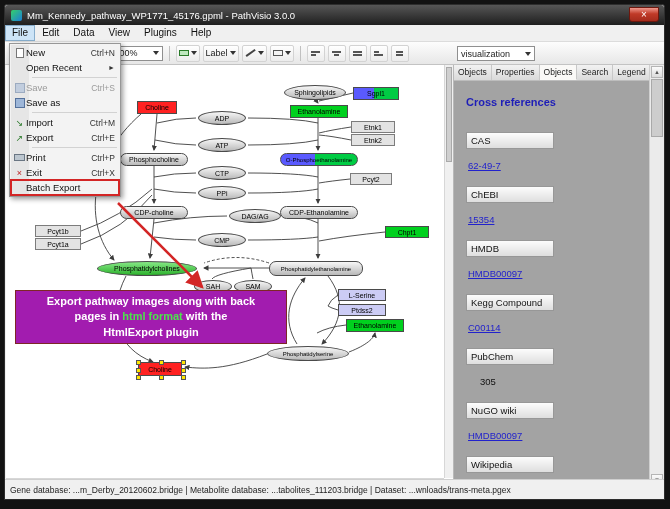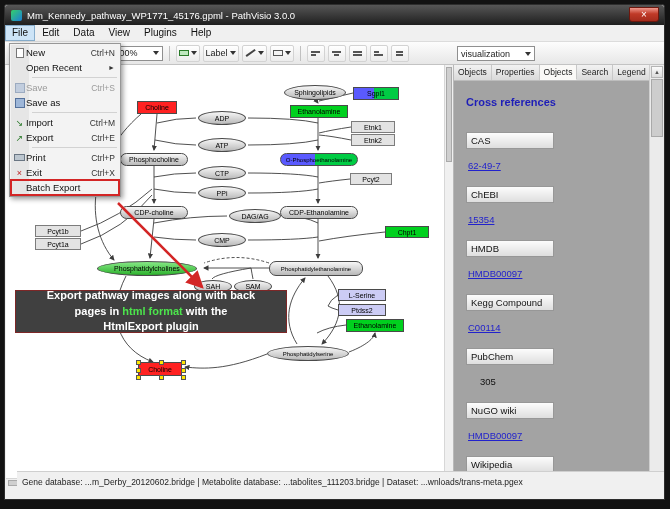--- a/index.html
+++ b/index.html
@@ -55,22 +55,22 @@
   .sb-tab{padding:2px 4px;border-right:1px solid #c8c8c8;background:linear-gradient(#f2f2f2,#dadada);white-space:nowrap;}
   .sb-tab.active{background:#faf9f7;border-bottom:1px solid #faf9f7;}
   .sb-content{position:absolute;top:16px;left:0;right:0;bottom:0;padding:8px 12px;background:#a3a3a3;overflow:hidden;}
   .sb-heading{color:#1d1db8;font-weight:bold;font-size:11px;margin:7px 0 24px;}
   .sb-sec{margin-bottom:13px;}
   .sb-hdr{width:88px;background:linear-gradient(#fcfcfc,#dedede);border:1px solid #979797;
     padding:2px 4px;font-size:9.5px;color:#111;margin-bottom:6px;}
   .sb-link{color:#2222cc;text-decoration:underline;font-size:9.5px;display:inline-block;margin-left:2px;}
   .sb-plain{font-size:9.5px;color:#111;display:inline-block;margin-left:14px;}
   
-  .statusbar{position:absolute;left:0;right:0;bottom:8px;height:20px;background:#f0f0f0;border-top:1px solid #cfcfcf;
-    display:flex;align-items:center;padding:0 5px;font-size:8.5px;color:#222;white-space:nowrap;overflow:hidden;margin-left:12px;}
+  .statusbar{position:absolute;left:0;right:0;bottom:0;height:20px;background:#f0f0f0;border-top:1px solid #cfcfcf;
+    display:flex;align-items:center;padding:0 5px;font-size:8.5px;color:#222;white-space:nowrap;overflow:hidden;}
   
   .node{position:absolute;display:flex;align-items:center;justify-content:center;
     font-size:7px;color:#000;border:1px solid #4a4a4a;white-space:nowrap;overflow:hidden;z-index:5;}
   .node.sm{font-size:6px;}
   .oval{border-radius:50%;}
   .rnd{border-radius:7px;}
   .metal{background:linear-gradient(#f7f7f7,#b9b9b9);}
   .flatg{background:#e3e3e3;border-color:#7c7c7c;}
   .red{background:#ff2121;}
   .green{background:#00d01e;}
@@ -84,21 +84,21 @@
   .filemenu .gutter{position:absolute;left:1px;top:1px;bottom:1px;width:18px;background:#e6e6e6;}
   .mi{position:relative;display:flex;align-items:center;height:15px;font-size:9.5px;color:#111;padding:0 4px 0 2px;}
   .mi .micon{width:13px;flex:0 0 13px;display:flex;justify-content:center;}
   .mshort{margin-left:auto;font-size:8.5px;color:#333;}
   .mi.disabled,.mi.disabled .mshort{color:#9b9b9b;}
   .msep{height:1px;background:#d2d2d2;margin:2px 2px 2px 21px;}
   .mi.batch{outline:2px solid #d32525;outline-offset:-1px;}
   .x-glyph{color:#b22;font-size:9px;}
   .arrow-glyph{color:#2a7a2a;font-size:9px;}
   
-  .callout{position:absolute;left:10px;top:285px;width:272px;height:43px;background:#404040;
+  .callout{position:absolute;left:10px;top:285px;width:272px;height:54px;background:#a21caf;
     border:1px solid #7d2727;color:#fff;font-weight:bold;font-size:11px;line-height:1.4;
     display:flex;flex-direction:column;align-items:center;justify-content:center;text-align:center;z-index:30;}
   .hl{color:#4ce44c;text-align:center;}
   .overlay{position:absolute;left:0;top:0;width:661px;height:496px;pointer-events:none;z-index:45;}
   .edges{position:absolute;left:0;top:0;z-index:1;}
 </style>
 </head>
 <body>
 
 <div class="win">

